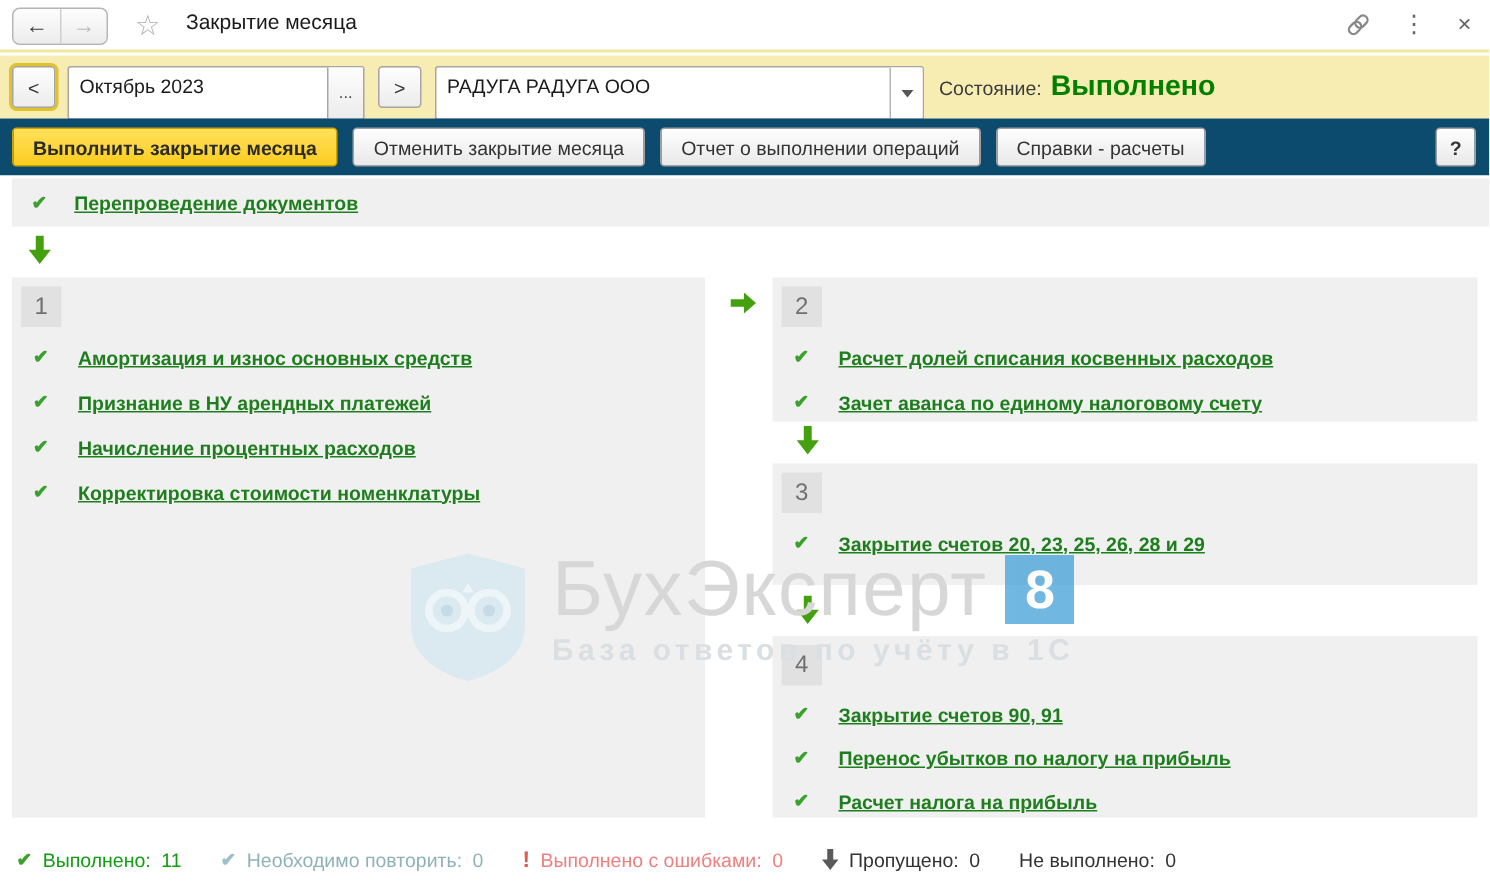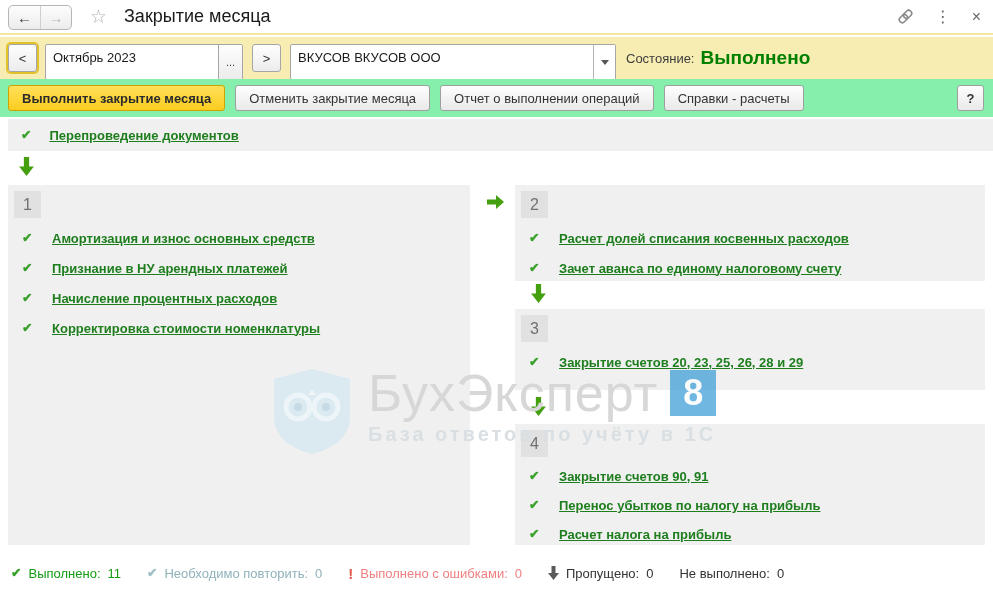--- a/index.html
+++ b/index.html
@@ -9,21 +9,21 @@
     background:#fff; font-family:"Liberation Sans", sans-serif; font-size:13px; color:#333;
   }
 
   
   .header { position:absolute; left:0; top:0; width:100%; height:35px; background:#fff; border-bottom:2px solid #f3e6a0; }
   .navgroup { position:absolute; left:8px; top:5px; display:flex; border:1px solid #b5b5b5; border-radius:5px; overflow:hidden; background:linear-gradient(#fdfdfd,#ececec); }
   .navseg { width:31px; height:23px; display:flex; align-items:center; justify-content:center; font-size:15px; cursor:pointer; }
   .navseg.back { color:#3a3a3a; }
   .navseg.fwd  { color:#b8b8b8; border-left:1px solid #cfcfcf; }
   .star { position:absolute; left:90px; top:5px; font-size:19px; color:#b0b0b0; cursor:pointer; }
-  .title { position:absolute; left:124px; top:6px; font-size:18px; color:#1a1a1a;text-align:right; }
+  .title { position:absolute; left:124px; top:6px; font-size:14px; color:#1a1a1a;text-align:right; }
   .hdr-icons { position:absolute; right:12px; top:0; height:33px; display:flex; align-items:center; gap:21px; color:#666; }
   .hdr-icons .glyph { font-size:16px; cursor:pointer; line-height:1; }
   .chain { cursor:pointer; display:block; }
 
   
   .period-band { position:absolute; left:0; top:37px; width:100%; height:42px; background:#f7edb2; }
   .pbtn { position:absolute; top:7px; width:29px; height:28px; background:linear-gradient(#fefefe,#ececec);
           border:1px solid #a6a6a6; border-radius:3px; font-size:13px; color:#333;
           display:flex; align-items:center; justify-content:center; cursor:pointer; }
   .pbtn.prev { left:8px; box-shadow:0 0 0 2px #e2c22a; }
@@ -34,21 +34,21 @@
   .mini-btn { width:24px; border-left:1px solid #a6a6a6; background:linear-gradient(#fdfdfd,#ececec);
               display:flex; align-items:center; justify-content:center; font-size:11px; color:#444; cursor:pointer; }
   .field-org { left:290px; width:326px; }
   .dd-btn { width:22px; border-left:1px solid #b5b5b5; display:flex; align-items:center; justify-content:center; cursor:pointer; background:#fff; }
   .dd-tri { width:0; height:0; border-left:4px solid transparent; border-right:4px solid transparent; border-top:5px solid #555; }
   .state { position:absolute; left:626px; top:0; height:42px; display:flex; align-items:center; gap:6px; }
   .state .lbl { color:#3c3c3c; }
   .state .val { color:#008000; font-weight:bold; font-size:19px; }
 
   
-  .toolbar { position:absolute; left:0; top:79px; width:100%; height:38px; background:#86efac; }
+  .toolbar { position:absolute; left:0; top:79px; width:100%; height:38px; background:#0c4a6e; }
   .tb-row { position:absolute; left:8px; top:6px; display:flex; gap:10px; }
   .btn { height:26px; padding:0 13px; border:1px solid #9f9f9f; border-radius:3px;
          background:linear-gradient(#fefefe,#e9e9e9); color:#333; font-size:13px; cursor:pointer;
          display:flex; align-items:center; font-family:inherit; }
   .btn.primary { background:linear-gradient(#ffe05a,#fccd1f); border-color:#cda300; font-weight:bold; color:#2b2b2b; }
   .btn.help { position:absolute; right:9px; top:6px; width:27px; padding:0; justify-content:center; font-weight:bold; }
 
   
   .content { position:absolute; left:0; top:117px; width:100%; height:438px; background:#fff; }
   .check { color:#3ba12d; font-size:12.5px; font-weight:bold; line-height:1; }
@@ -123,21 +123,21 @@
   </div>
 
   <div class="period-band">
     <div class="pbtn prev">&lt;</div>
     <div class="field field-period">
       <span class="val">Октябрь 2023</span>
       <span class="mini-btn">...</span>
     </div>
     <div class="pbtn next">&gt;</div>
     <div class="field field-org">
-      <span class="val">ВКУСОВ ВКУСОВ ООО</span>
+      <span class="val">РАДУГА РАДУГА ООО</span>
       <span class="dd-btn">
           <span class="dd-tri"></span>
         </span>
     </div>
     <div class="state">
       <span class="lbl">Состояние:</span>
       <span class="val">Выполнено</span>
     </div>
   </div>
 

